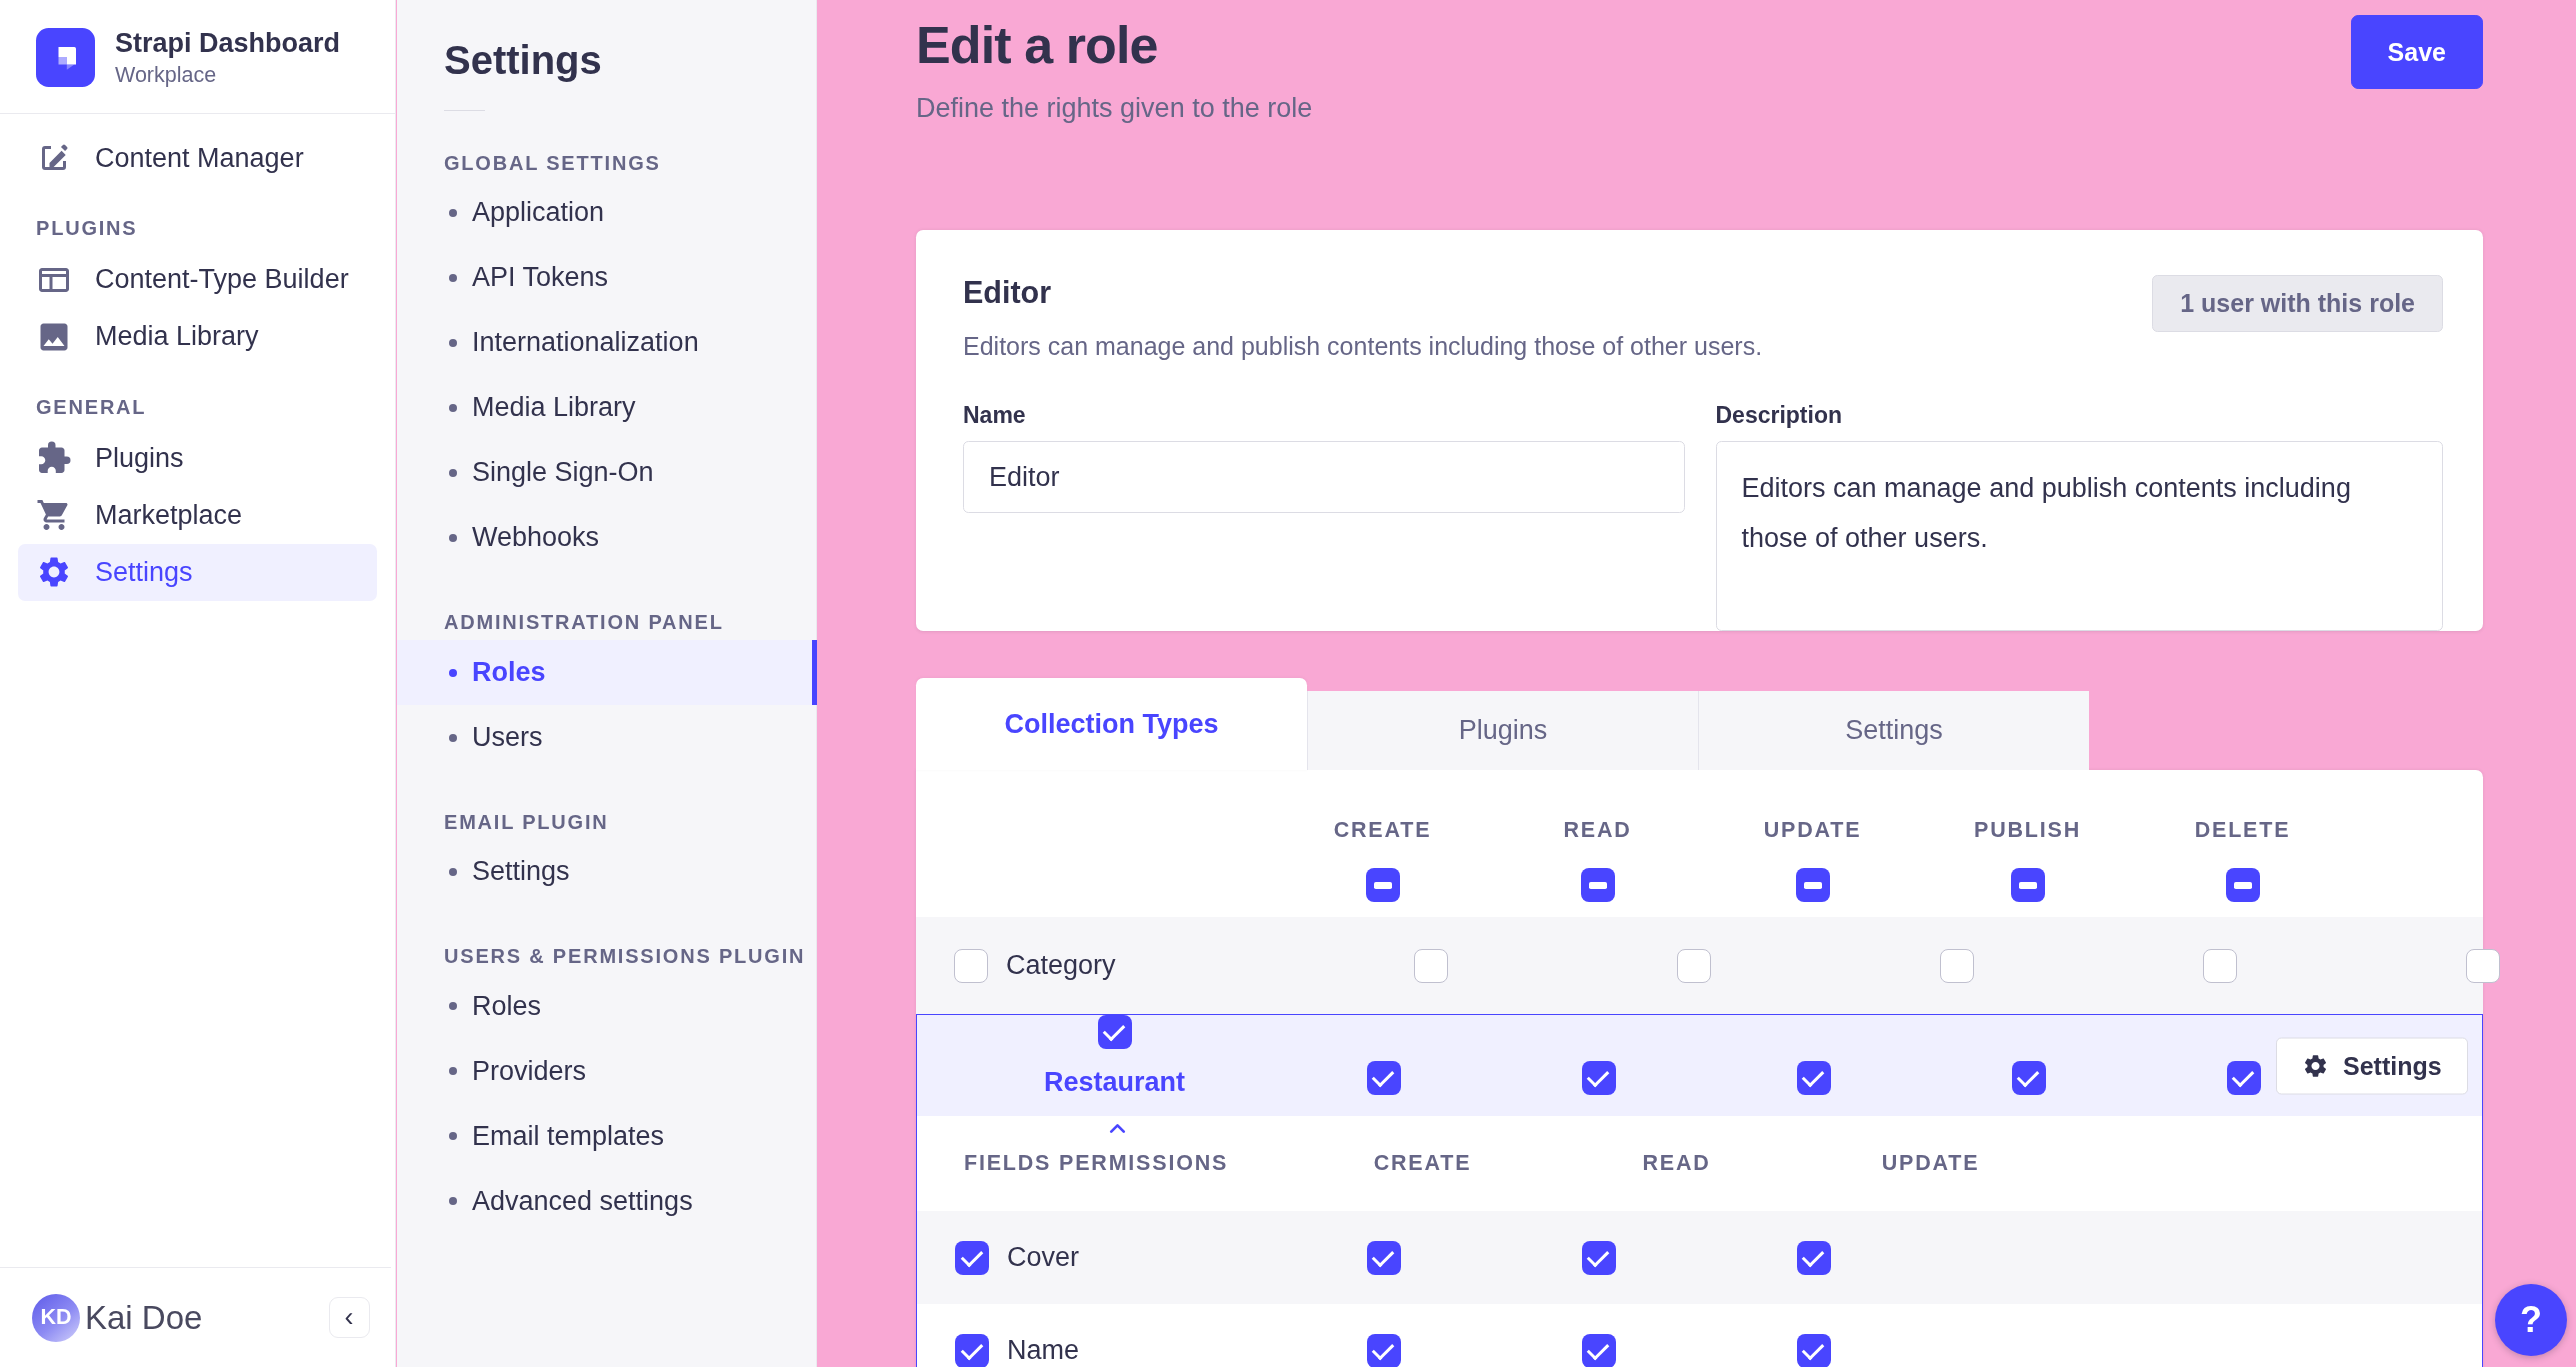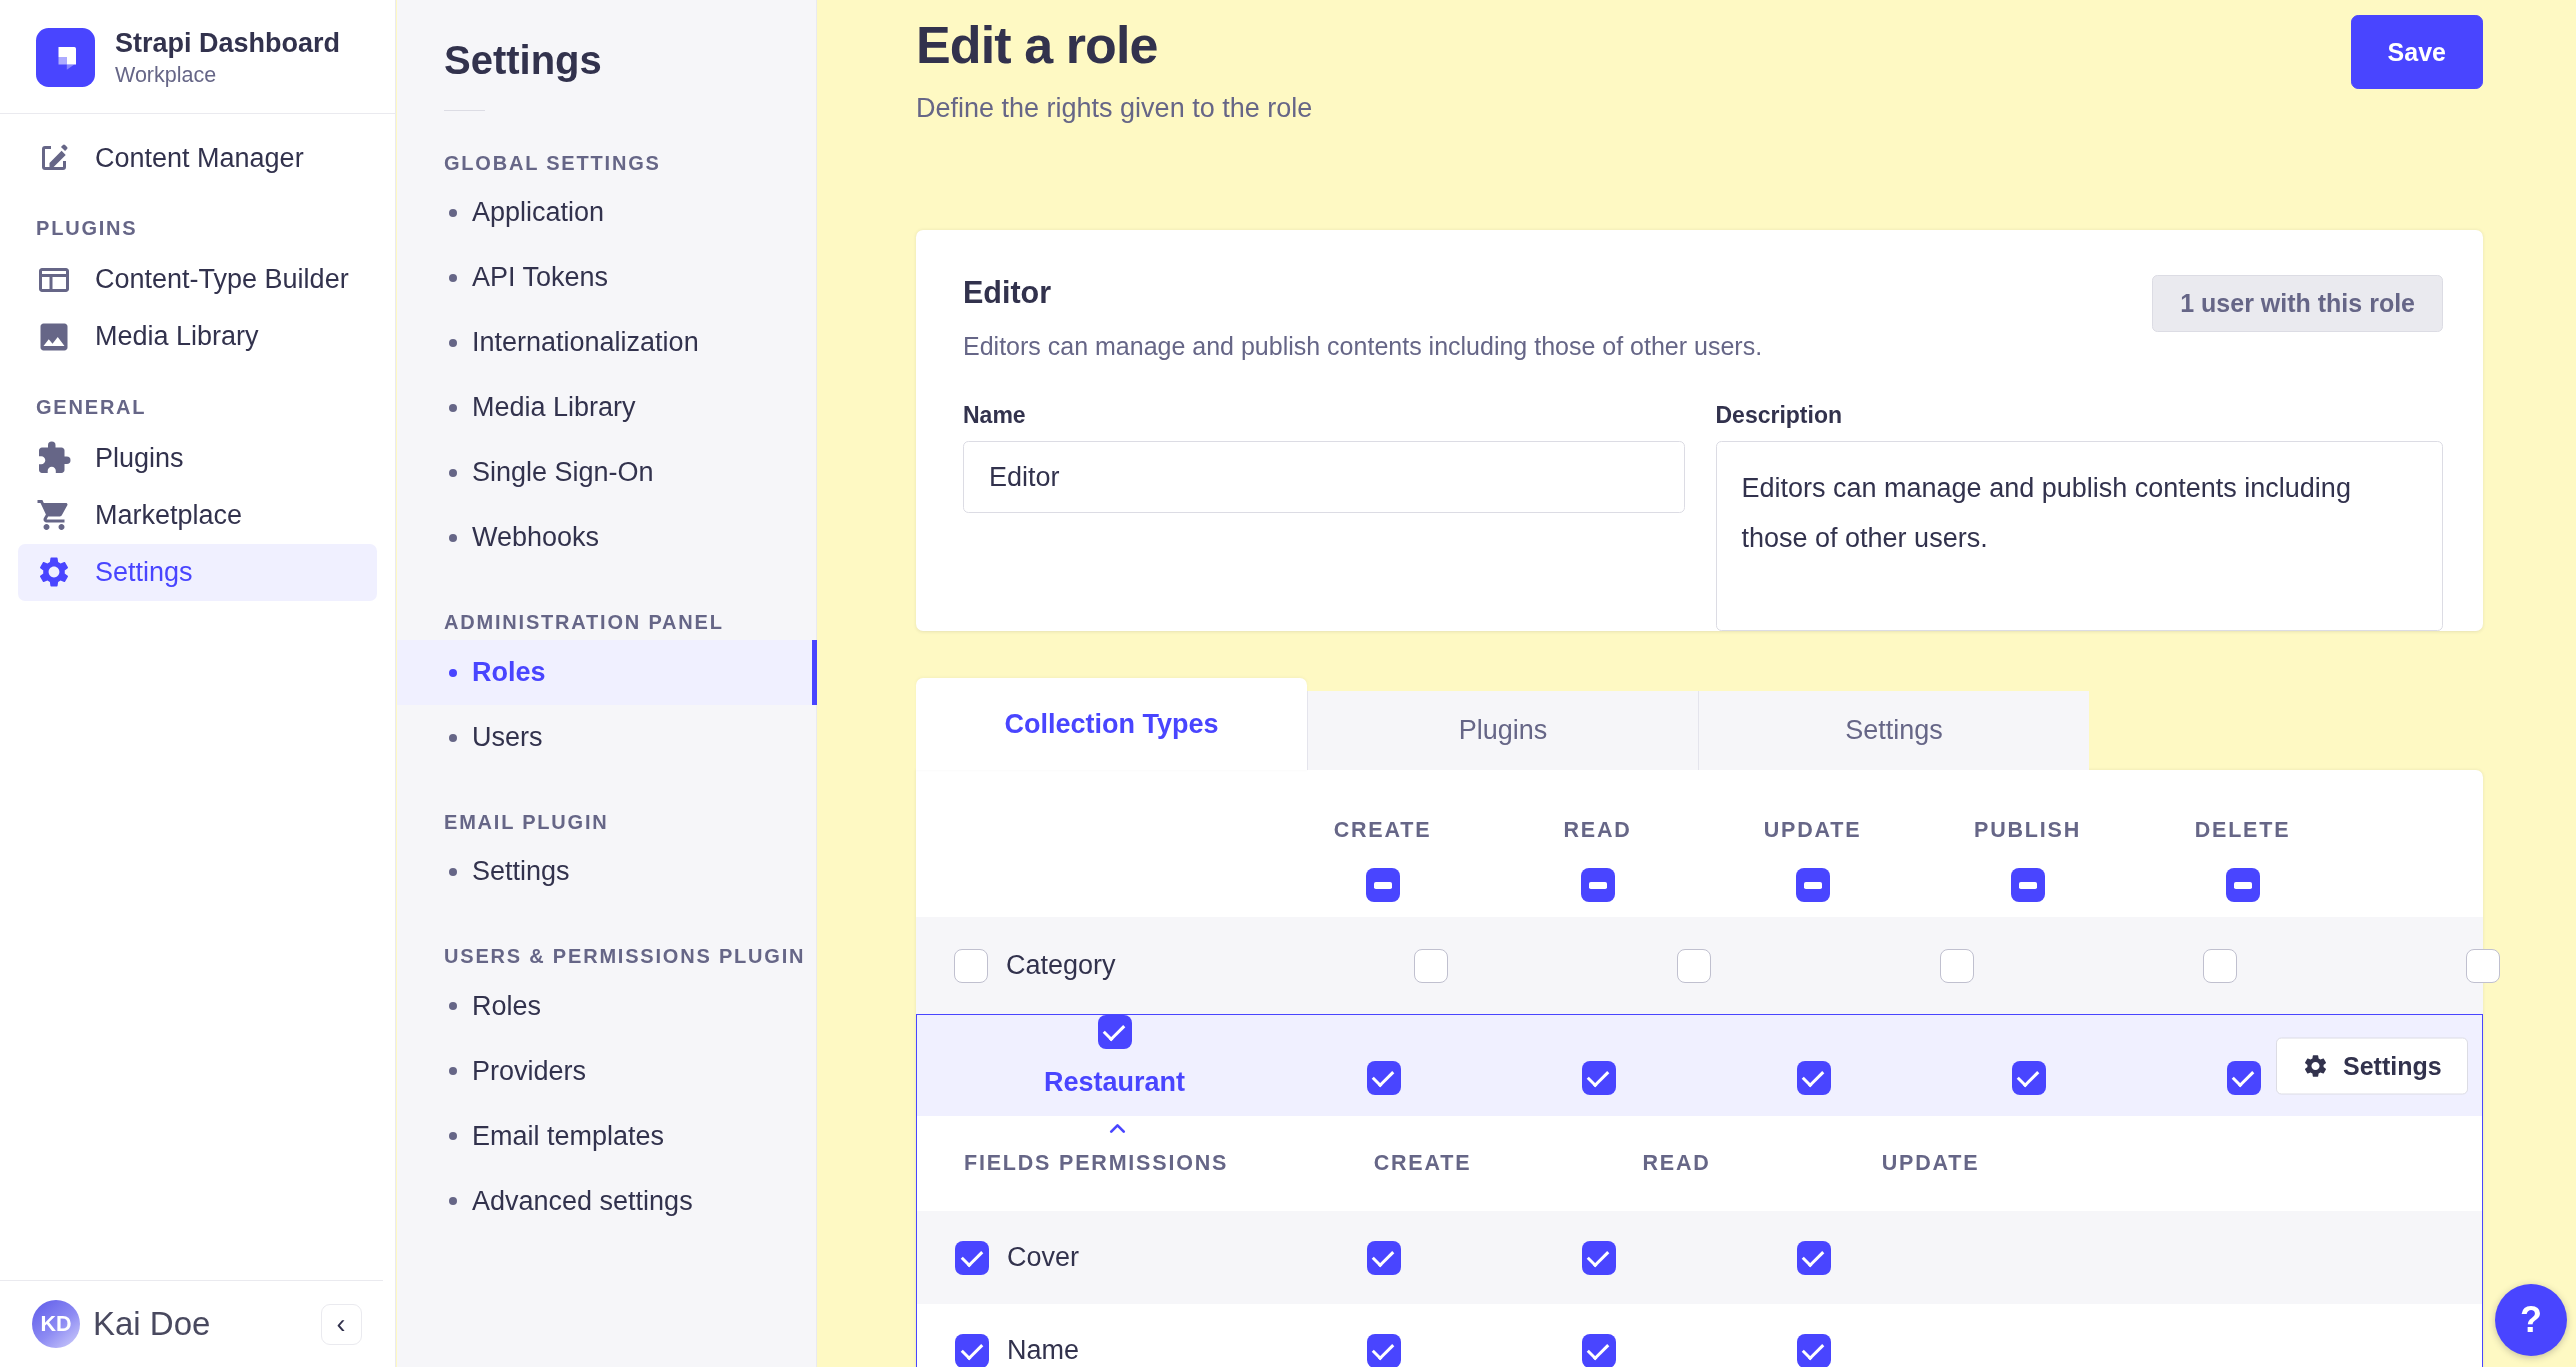--- a/index.html
+++ b/index.html
@@ -1,16 +1,16 @@
 <!DOCTYPE html>
 <html style="font-size:14.4px"><head>
 <meta charset="utf-8">
 <style>
   html,body{margin:0;padding:0;}
-  #app{position:relative;width:2576px;height:1367px;background:#fef9c3;
+  #app{position:relative;width:2576px;height:1367px;background:#f9a8d4;
        font-family:"Liberation Sans",sans-serif;color:#32324d;overflow:hidden;}
   svg{display:block;}
 
   
   .sidebar{position:absolute;left:0;top:0;width:396px;height:100%;background:#ffffff;
            border-right:0.9px solid #eaeaef;box-sizing:border-box;}
   .brand{display:flex;align-items:center;gap:20px;padding:27px 21.5px 25px 36px;}
   .brand-icon{width:59px;height:59px;border-radius:12.6px;background:#4945ff;flex:none;
               display:flex;align-items:center;justify-content:center;}
   .brand-icon svg{width:40px;height:40px;}
@@ -18,22 +18,22 @@
   .brand-sub{font-size:21.5px;color:#666687;margin-top:3.6px;}
   .side-sep{border:none;border-top:0.9px solid #eaeaef;margin:0;}
   .side-nav{padding:16px 18px;}
   .nav-item{display:flex;align-items:center;gap:23px;height:57px;padding:0 18px;
             border-radius:7.2px;font-size:27px;color:#32324d;cursor:pointer;}
   .nav-item svg{width:36px;height:36px;color:#666687;flex:none;}
   .nav-item.active{background:#f0f0ff;color:#4945ff;}
   .nav-item.active svg{color:#4945ff;}
   .nav-section{font-size:20px;font-weight:bold;letter-spacing:1.8px;color:#666687;
                margin:30.5px 18px 10.8px;}
-  .side-footer{position:absolute;left:0;right:12px;bottom:0;height:87px;border-top:0.9px solid #eaeaef;
-               display:flex;align-items:center;padding:0 21.5px 0 32px;box-sizing:border-box;background:#fff;gap:8px;}
+  .side-footer{position:absolute;left:0;right:4px;bottom:0;height:100px;border-top:0.9px solid #eaeaef;
+               display:flex;align-items:center;padding:0 21.5px 0 32px;box-sizing:border-box;background:#fff;}
   .avatar{width:48px;height:48px;border-radius:50%;flex:none;
           background:linear-gradient(140deg,#5d5ae9 0%,#8d8bf3 55%,#d2d1fb 100%);
           color:#fff;font-size:21.5px;font-weight:bold;display:flex;align-items:center;justify-content:center;}
   .user-name{font-size:33px;color:#49495f;margin-left:5px;flex:1;}
   .collapse-btn{width:41px;height:41px;border:0.9px solid #eaeaef;border-radius:9px;background:#fff;
                 color:#32324d;font-size:27px;display:flex;align-items:center;justify-content:center;cursor:pointer;}
 
   
   .subnav{position:absolute;left:397px;top:0;width:420px;height:100%;background:#f6f6f9;
           border-right:0.9px solid #eaeaef;box-sizing:border-box;}

